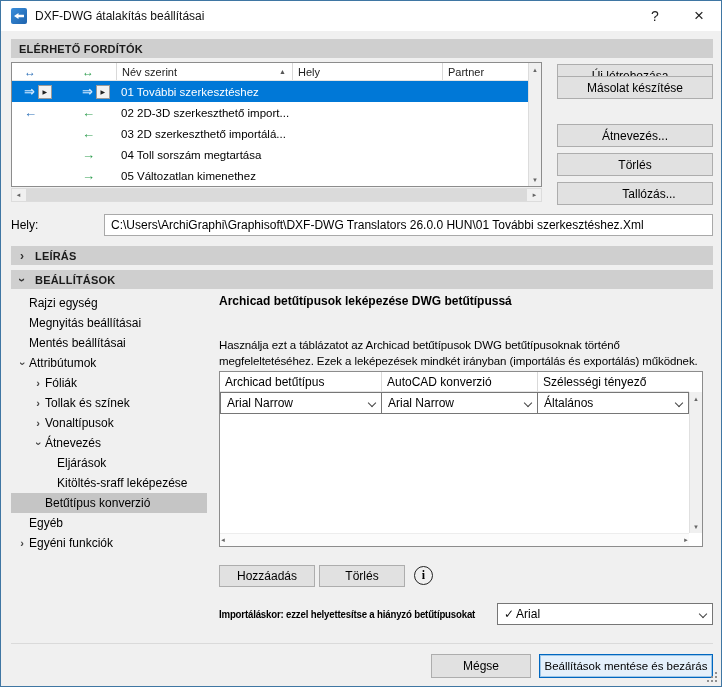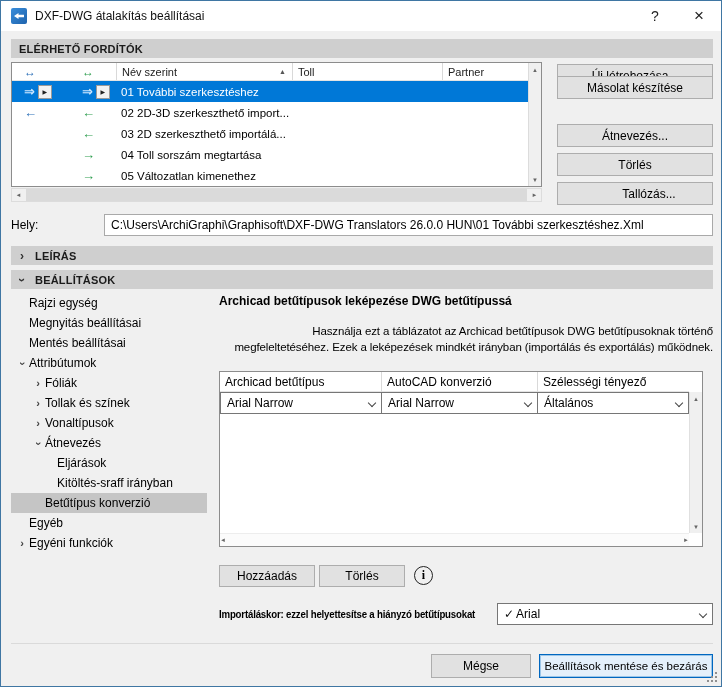--- a/index.html
+++ b/index.html
@@ -60,21 +60,21 @@
   .hely-label{position:absolute;left:10px;top:217px;font-size:12px;}
   .path-field{position:absolute;left:103px;top:213px;width:609px;height:22px;background:#fff;border:1px solid #a9a9a9;display:flex;align-items:center;padding:0 6px;font-size:12px;white-space:nowrap;overflow:hidden;}
   
   .tree{position:absolute;left:10px;top:292px;width:196px;}
   .ti{height:20px;display:flex;align-items:center;font-size:12px;white-space:nowrap;overflow:hidden;}
   .ti .tchev{width:14px;text-align:center;font-size:11px;color:#444;flex:none;}
   .l0{padding-left:4px;} .l1{padding-left:20px;} .l2{padding-left:46px;}
   .ti.sel{background:#c5c5c5;}
   
   .ct-title{position:absolute;left:218px;top:293px;font-weight:bold;font-size:12px;}
-  .ct-desc{position:absolute;left:218px;top:322px;width:494px;font-size:11.5px;line-height:16px;letter-spacing:-0.1px;text-align:right;}
+  .ct-desc{position:absolute;left:218px;top:336px;width:494px;font-size:11.5px;line-height:16px;letter-spacing:-0.1px;}
   .ftable{position:absolute;left:218px;top:370px;width:484px;height:176px;background:#fff;border:1px solid #8c8c8c;}
   .ft-head{display:flex;height:20px;font-size:12px;}
   .fh{display:flex;align-items:center;padding-left:5px;border-right:1px solid #d9d9d9;border-bottom:1px solid #e4e4e4;white-space:nowrap;overflow:hidden;}
   .fh1{width:162px;} .fh2{width:156px;} .fh3{width:151px;border-right:none;}
   .ft-row{display:flex;height:23px;}
   .combo{height:22px;border:1px solid #767676;background:#fff;display:flex;align-items:center;padding-left:6px;padding-right:18px;position:relative;font-size:12px;white-space:nowrap;overflow:hidden;}
   .cb1{width:162px;} .cb2{width:157px;margin-left:-1px;} .cb3{width:152px;margin-left:-1px;}
   .dd{position:absolute;right:6px;top:7px;width:6px;height:6px;border-right:1.5px solid #444;border-bottom:1.5px solid #444;transform:rotate(45deg);}
   .ft-vscroll{position:absolute;right:0;top:20px;bottom:13px;width:13px;background:#f0f0f0;border-left:1px solid #e0e0e0;display:flex;flex-direction:column;justify-content:space-between;}
   .ft-hscroll{position:absolute;left:0;bottom:0;right:13px;height:13px;background:#fbfbfb;border-top:1px solid #ededed;display:flex;justify-content:space-between;align-items:center;}
@@ -117,21 +117,21 @@
           <span class="hdr-dir blue">↔</span>
         </div>
         <div class="c c2">
           <span class="hdr-dir green">↔</span>
         </div>
         <div class="c c3">
           <span>Név szerint</span>
           <span class="sort">▲</span>
         </div>
         <div class="c c4">
-          <span>Toll</span>
+          <span>Hely</span>
         </div>
         <div class="c c5">
           <span>Partner</span>
         </div>
       </div>
 
       <div class="lrow sel">
         <div class="c c1">
           <span class="selarrow">⇒</span>
           <span class="flyout">
@@ -252,21 +252,21 @@
       <span>Vonaltípusok</span>
     </div>
     <div class="ti l1">
       <span class="tchev chev exp">›</span>
       <span>Átnevezés</span>
     </div>
     <div class="ti l2">
       <span>Eljárások</span>
     </div>
     <div class="ti l2">
-      <span>Kitöltés-sraff irányban</span>
+      <span>Kitöltés-sraff leképezése</span>
     </div>
     <div class="ti l1 sel">
       <span class="tchev"></span>
       <span>Betűtípus konverzió</span>
     </div>
     <div class="ti l0">
       <span class="tchev"></span>
       <span>Egyéb</span>
     </div>
     <div class="ti l0">

